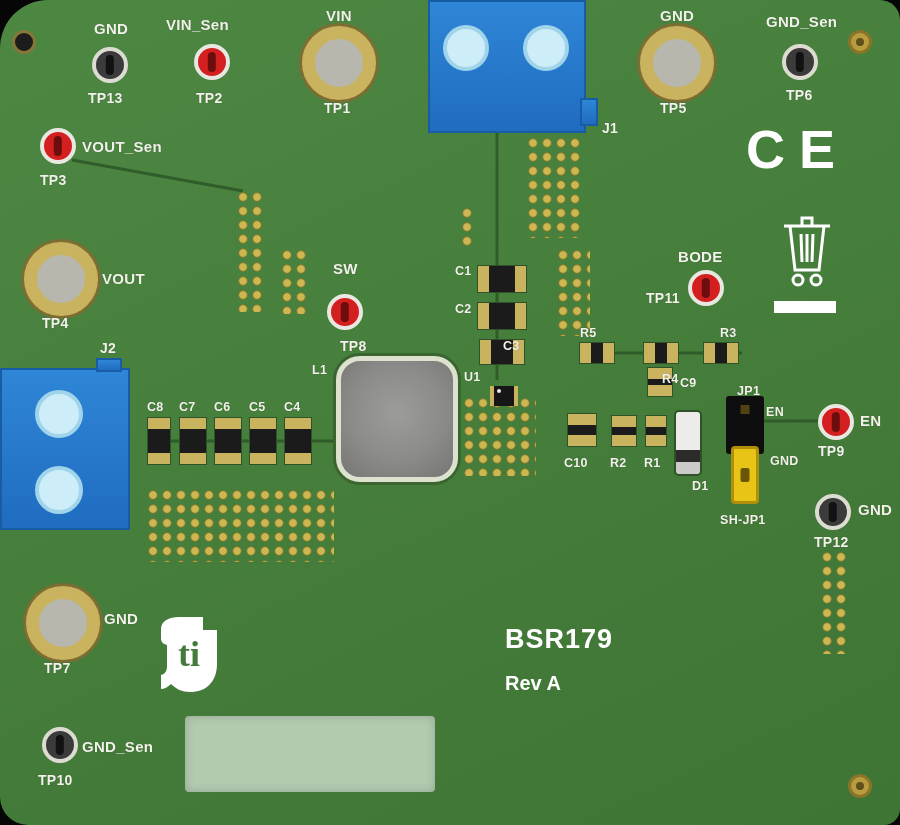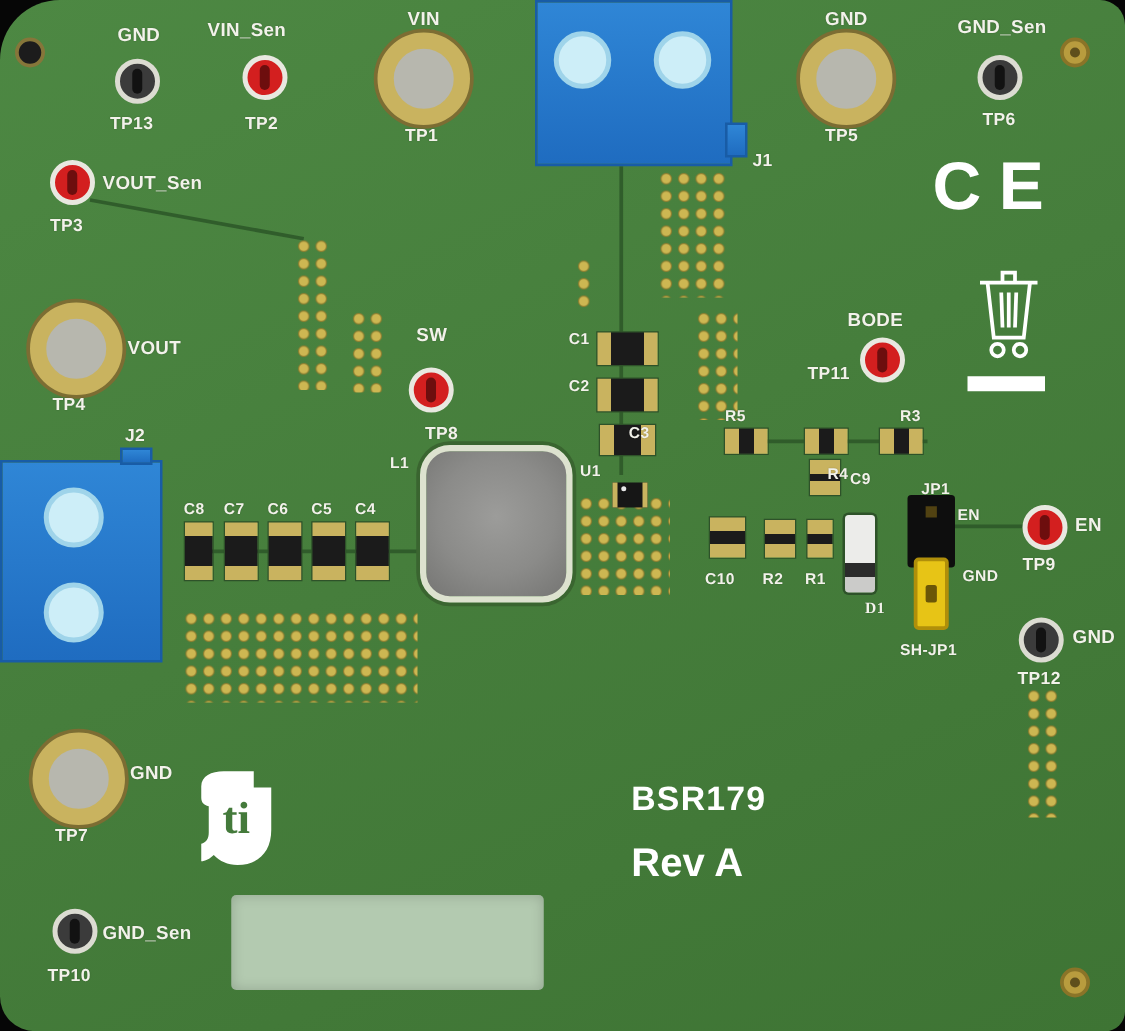--- a/index.html
+++ b/index.html
@@ -50,21 +50,21 @@
   .mh-dark{background:#1c1c1c;border:3px solid #86763a;}
   .mh-gold{background:#b89c3e;border:3px solid #8a7428;}
   .mh-gold::after{content:"";position:absolute;left:50%;top:50%;width:8px;height:8px;border-radius:50%;
       transform:translate(-50%,-50%);background:#5f4f1c;}
   .ce{position:absolute;left:746px;top:118px;color:#ffffff;font-size:54px;font-weight:bold;letter-spacing:14px;}
   .bar{position:absolute;left:774px;top:301px;width:62px;height:12px;background:#fff;}
   .sticker{position:absolute;left:185px;top:716px;width:250px;height:76px;background:#b3cab0;
       border-radius:4px;box-shadow:inset 0 0 10px rgba(0,0,0,.18);}
   .logo-word{position:absolute;color:#fff;font-family:"Liberation Serif",serif;font-weight:bold;letter-spacing:1.5px;}
   .model{position:absolute;left:505px;top:624px;color:#fff;font-size:27px;font-weight:bold;letter-spacing:1px;}
-  .rev{position:absolute;left:505px;top:672px;color:#fff;font-size:32px;font-weight:bold;}
+  .rev{position:absolute;left:505px;top:672px;color:#fff;font-size:20px;font-weight:bold;}
   .disc{position:absolute;left:478px;top:733px;color:#fff;font-size:14.5px;font-weight:bold;}
   svg{display:block;}
 </style>
 </head>
 <body>
 
 <div class="stage">
   <div class="board"></div>
 
   <svg style="position:absolute;inset:0;pointer-events:none" width="900" height="825">
@@ -138,21 +138,21 @@
   <div class="silk sm" style="left:284px;top:400px;">C4</div>
 
   <div class="chip-v" style="left:568px;top:414px;width:28px;height:32px;"></div>
   <div class="chip-v" style="left:612px;top:416px;width:24px;height:30px;"></div>
   <div class="chip-v" style="left:646px;top:416px;width:20px;height:30px;"></div>
   <div class="silk sm" style="left:564px;top:456px;">C10</div>
   <div class="silk sm" style="left:610px;top:456px;">R2</div>
   <div class="silk sm" style="left:644px;top:456px;">R1</div>
 
   <div class="d1"></div>
-  <div class="silk sm" style="left:692px;top:479px;font-family:Liberation Serif, serif;">D1</div>
+  <div class="silk sm" style="left:692px;top:479px;">D1</div>
 
   <div class="jp1"></div>
   <div class="shunt"></div>
   <div class="silk sm" style="left:737px;top:384px;text-align:center;">JP1</div>
   <div class="silk sm" style="left:766px;top:405px;">EN</div>
   <div class="silk sm" style="left:770px;top:454px;">GND</div>
   <div class="silk sm" style="left:720px;top:513px;">SH-JP1</div>
 
   <div class="tp tp-black" style="left:92px;top:47px;"></div>
   <div class="tp tp-red" style="left:194px;top:44px;"></div>

